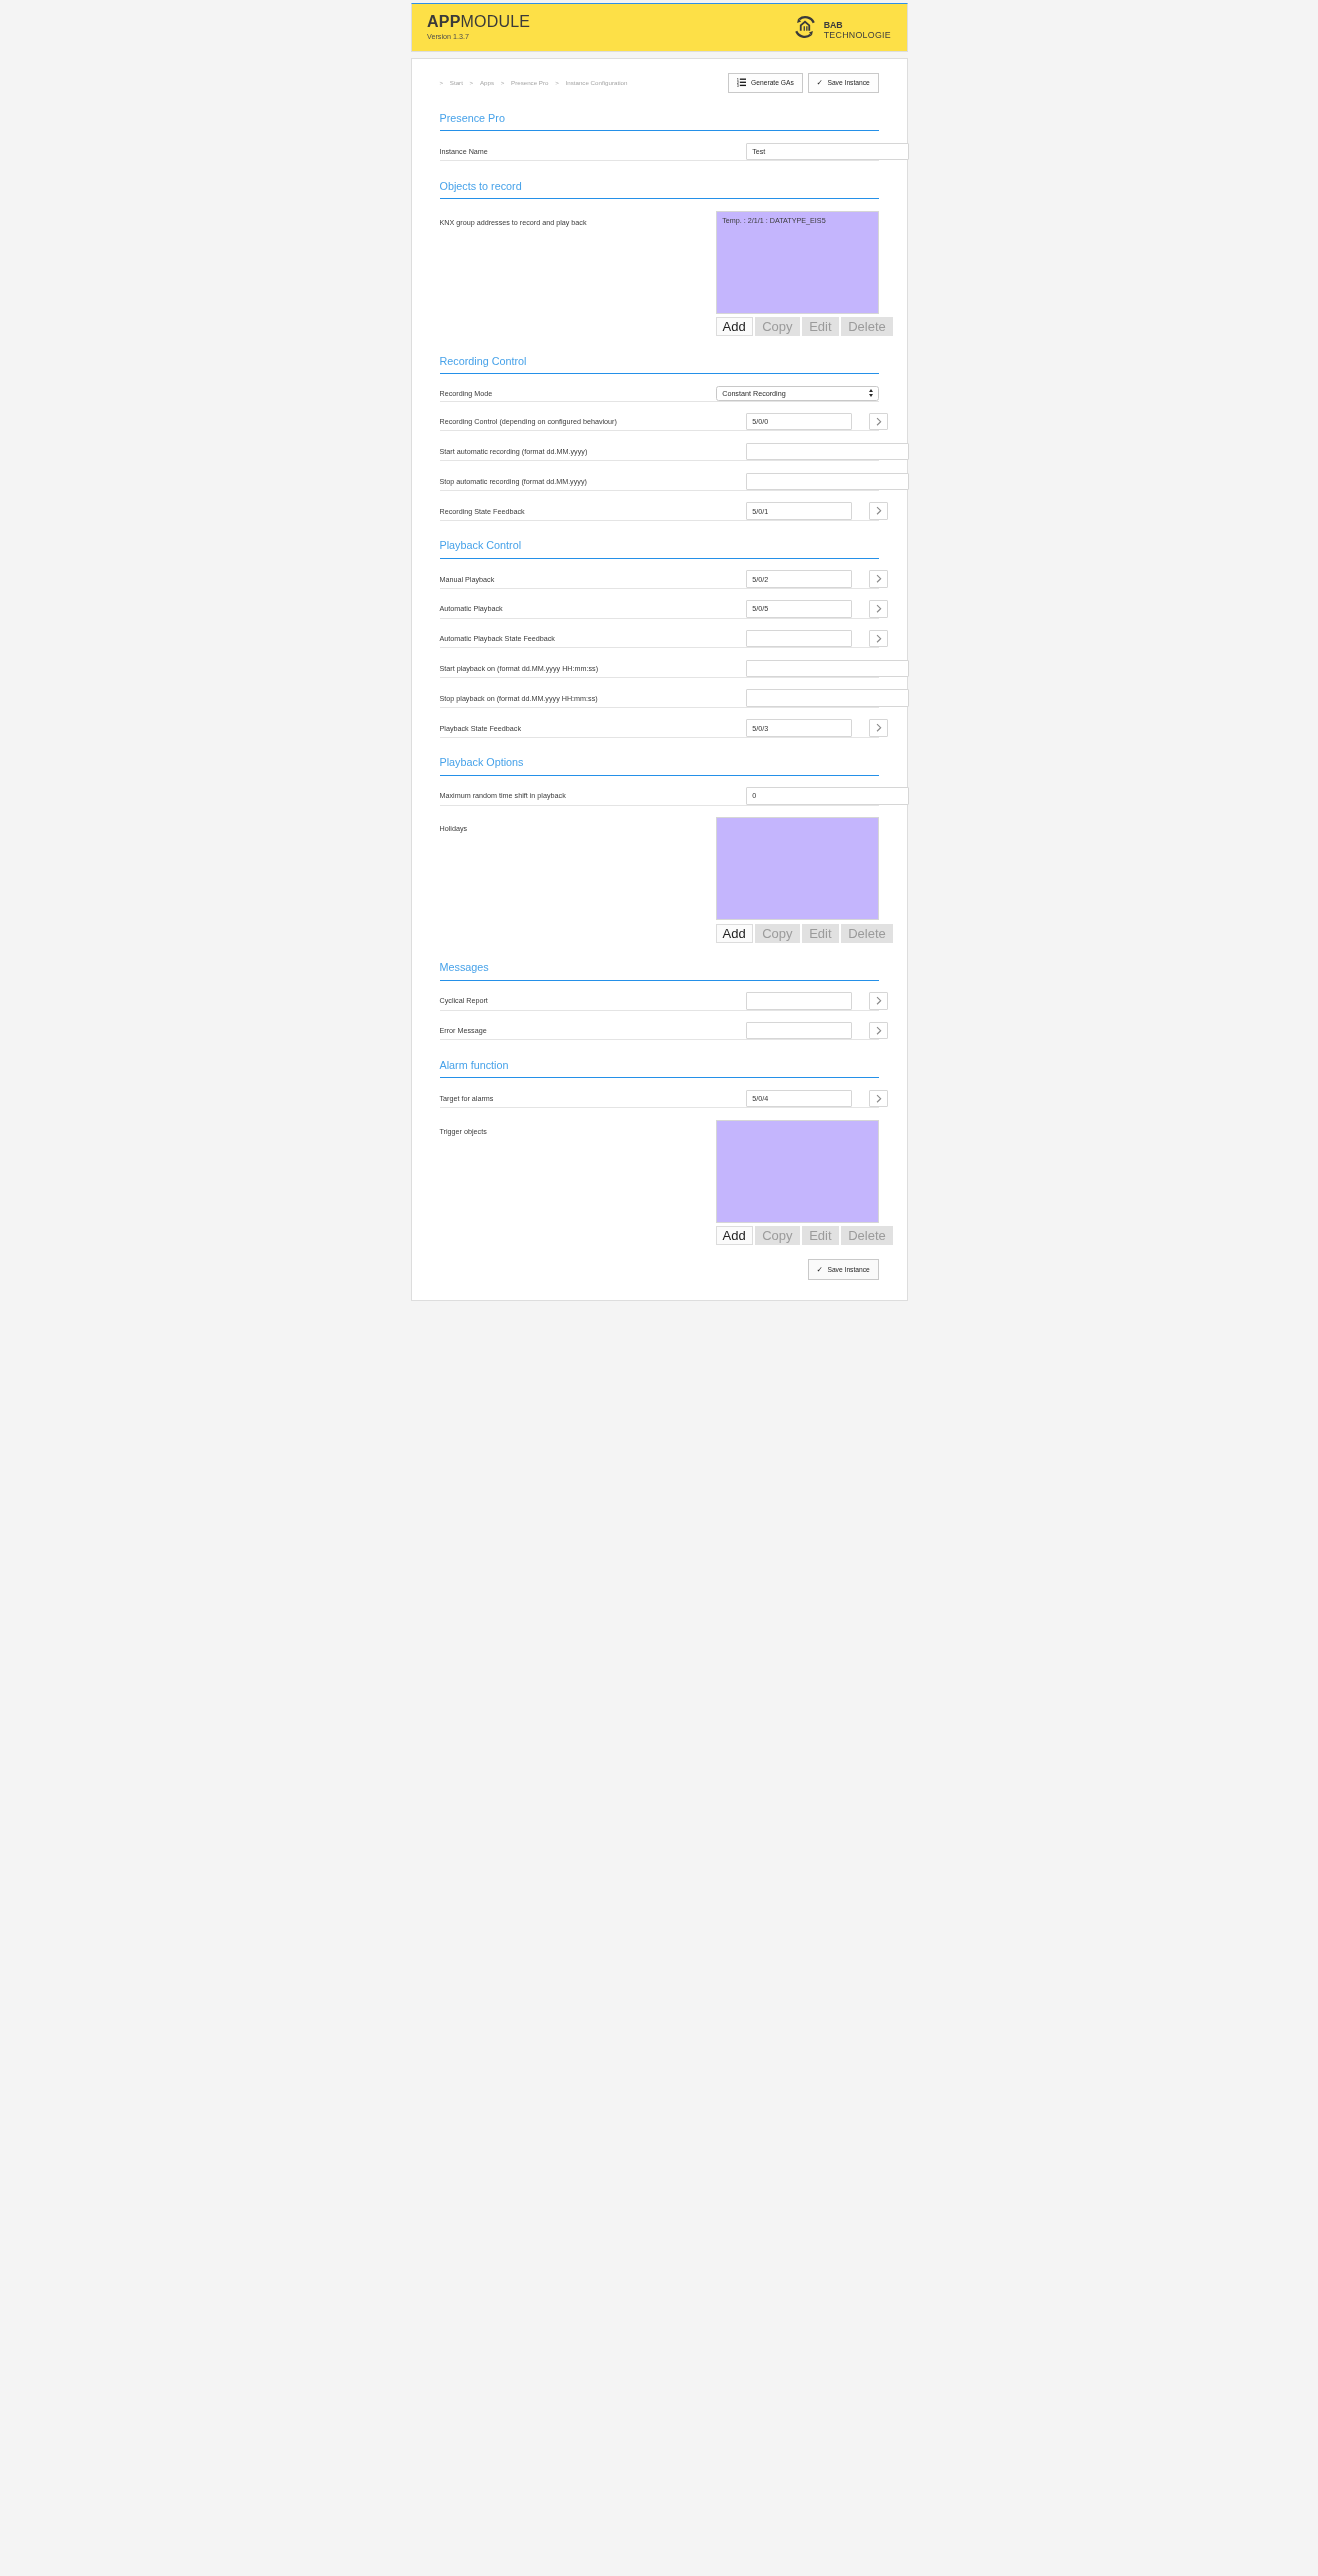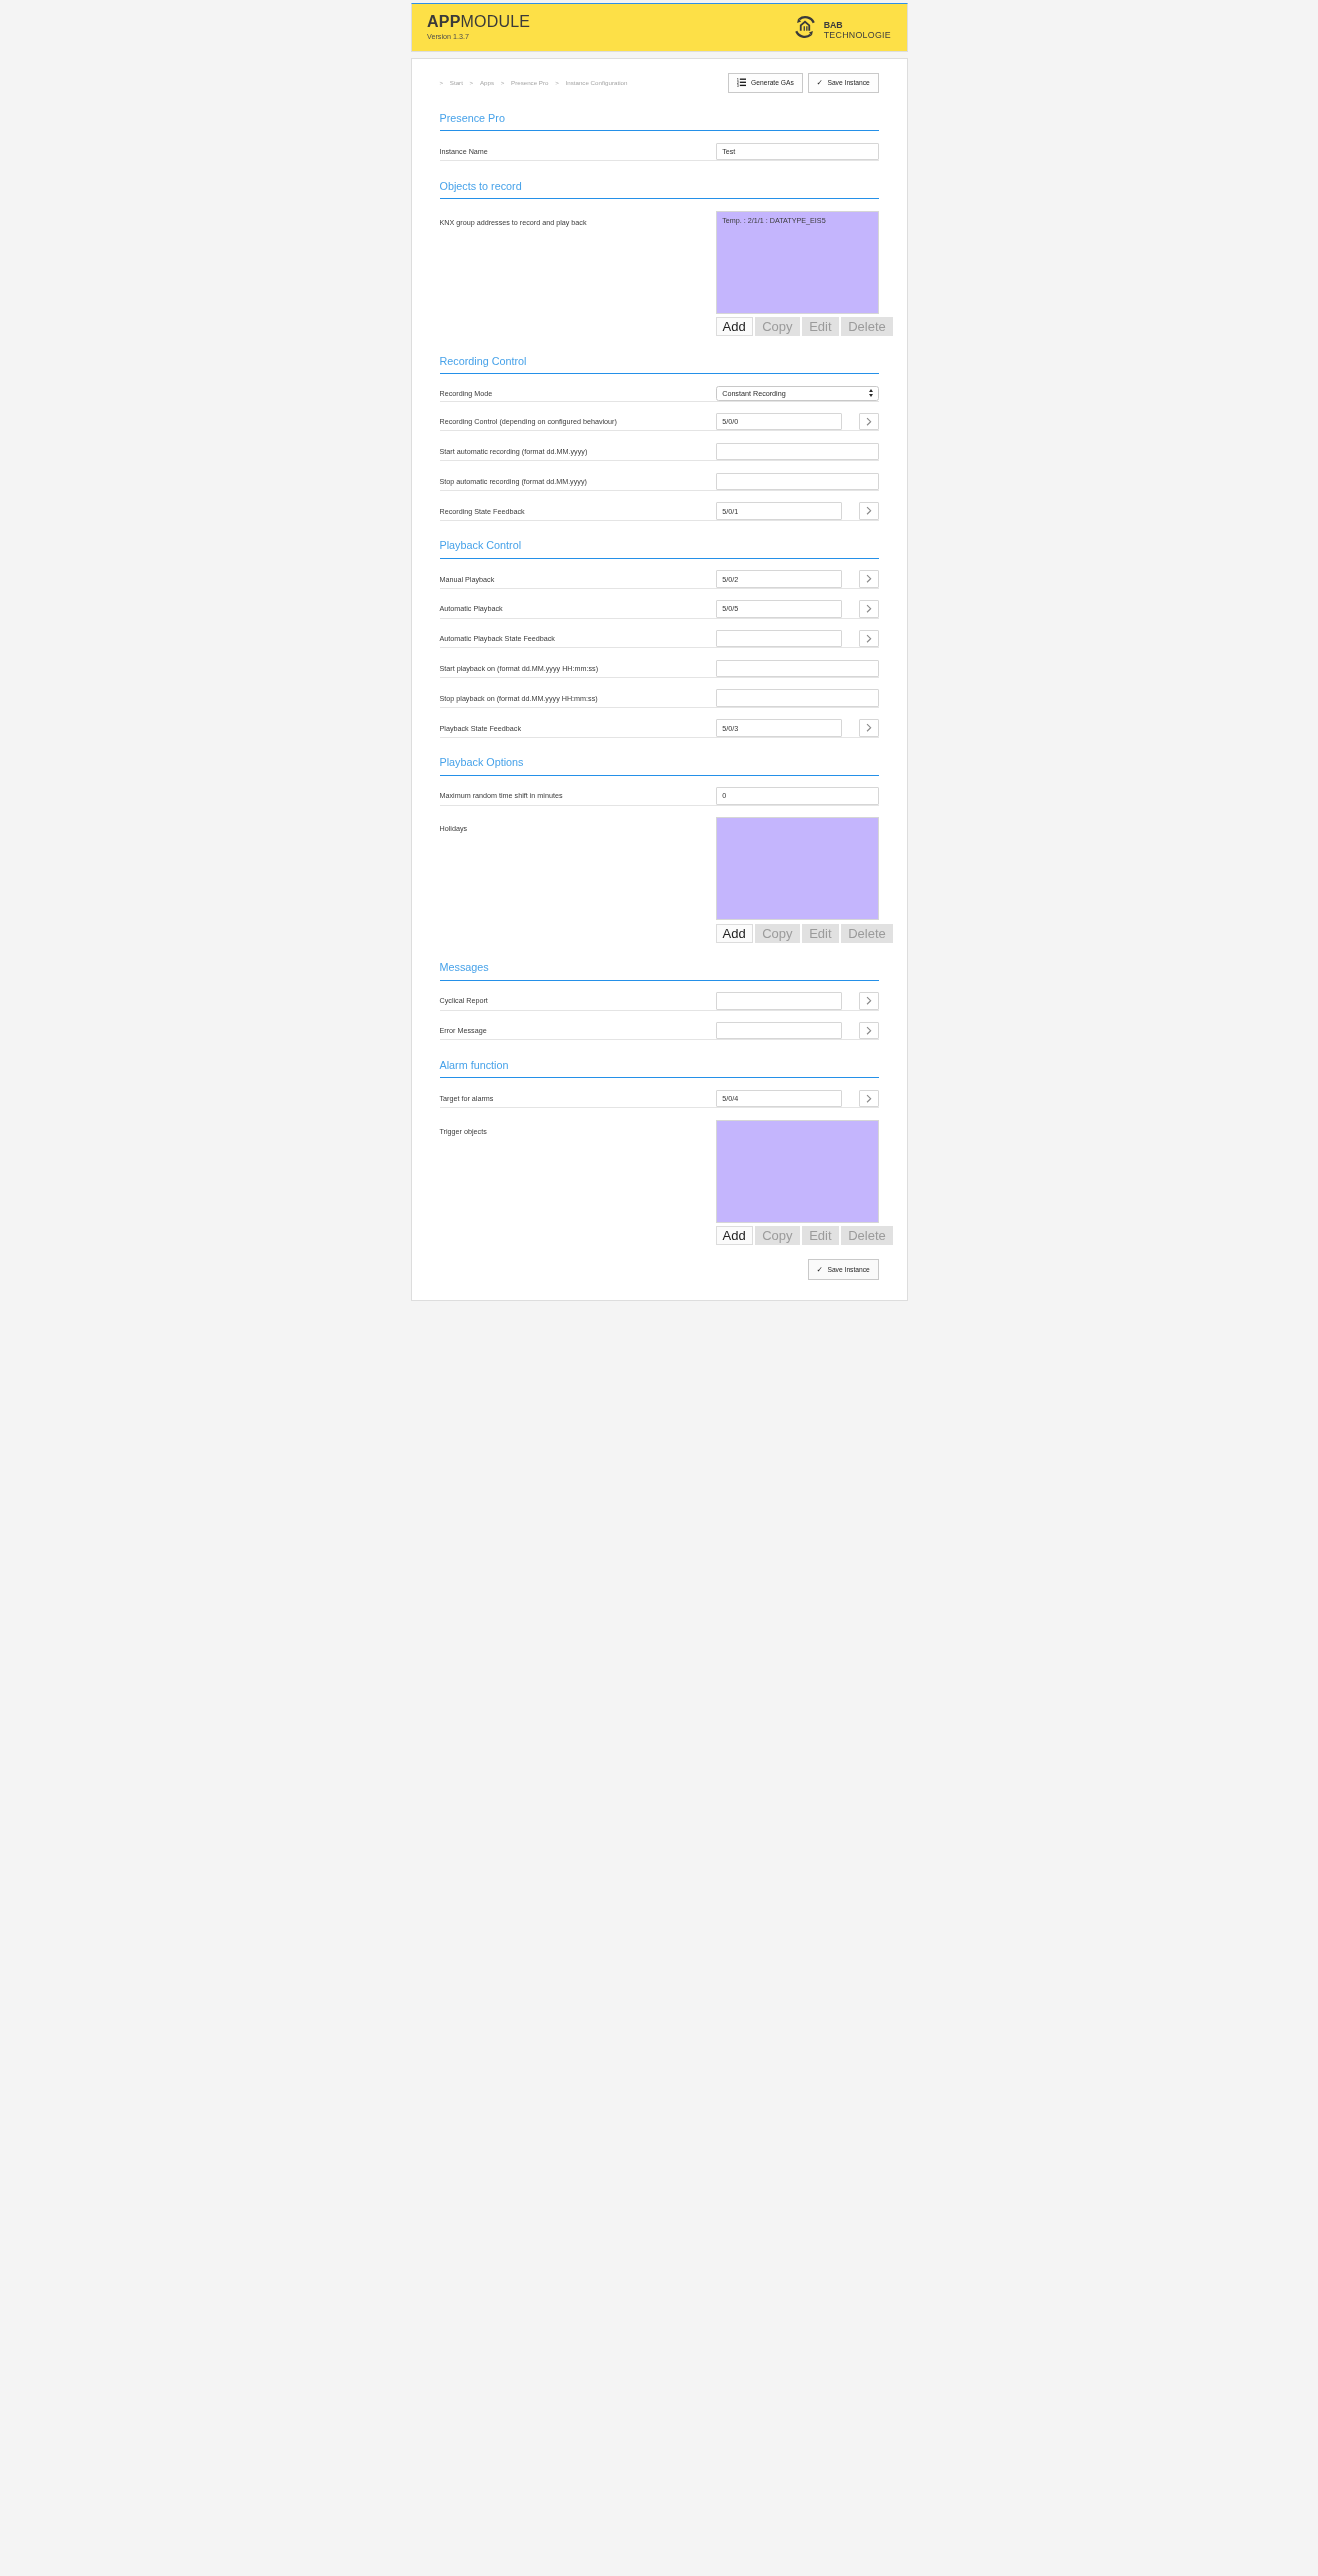--- a/index.html
+++ b/index.html
@@ -62,20 +62,21 @@
   .form-row .row-label { flex: 1; font-size: 7.2px; color: #3b3b3b; padding-right: 10.3px; }
   .form-row.no-line .row-label { padding-top: 7.2px; }
   .field-col { width: 163px; }
 
   input.text-input {
     width: 100%; height: 17.5px;
     border: 0.5px solid #d6d6d6; border-radius: 1px;
     padding: 0 5.7px; font-size: 7.2px; color: #333;
     font-family: inherit; background: #fff; outline: none;
     display: block;
+    margin-left: 30px;
   }
   .field-with-btn { display: flex; gap: 17px; width: 163px; }
   .field-with-btn input.text-input { flex: 1; width: auto; }
   .chev-btn {
     width: 19.6px; height: 17.5px; flex: 0 0 19.6px;
     background: #fff; border: 0.5px solid #d6d6d6; border-radius: 1px;
     display: flex; align-items: center; justify-content: center;
     cursor: pointer; padding: 0;
   }
 
@@ -331,21 +332,21 @@
             </button>
         </div>
       </div>
     </div>
 
     <div class="section">
       <div class="section-title">Playback Options</div>
       <div class="section-rule"></div>
 
       <div class="form-row">
-        <div class="row-label">Maximum random time shift in minutes</div>
+        <div class="row-label">Maximum random time shift in playback</div>
         <div class="field-col">
           <input class="text-input" type="text" value="0" style="">
         </div>
       </div>
 
       <div class="form-row no-line">
         <div class="row-label">Holidays</div>
         <div class="field-col">
           <div class="list-box"></div>
           <div class="list-actions">

